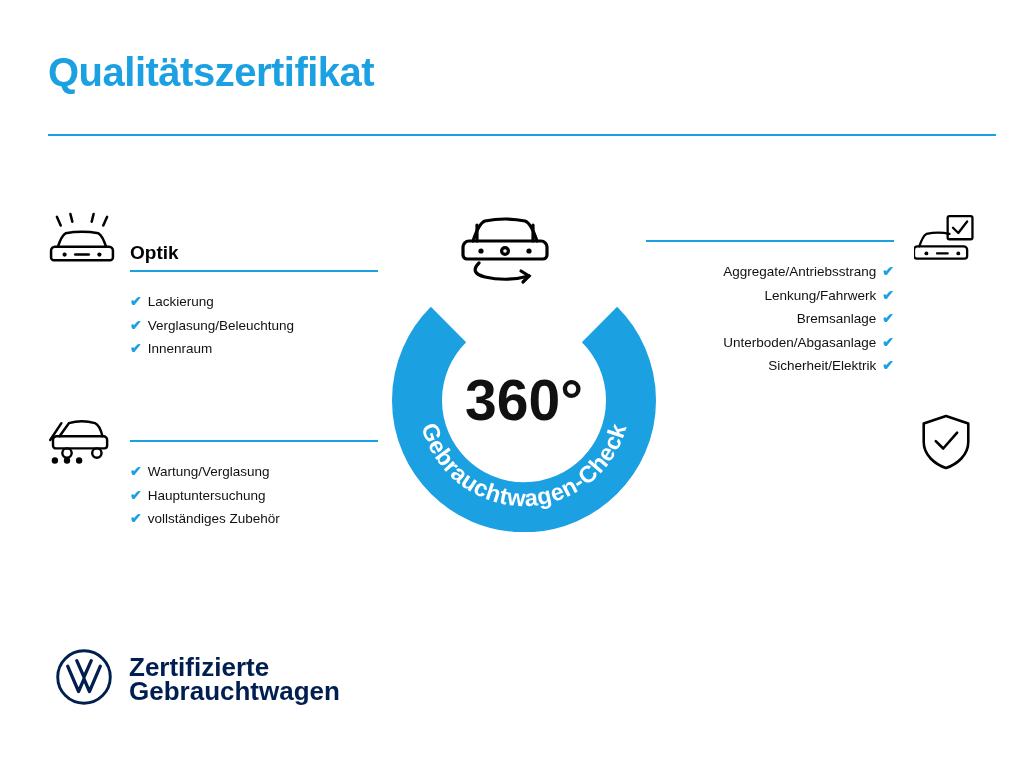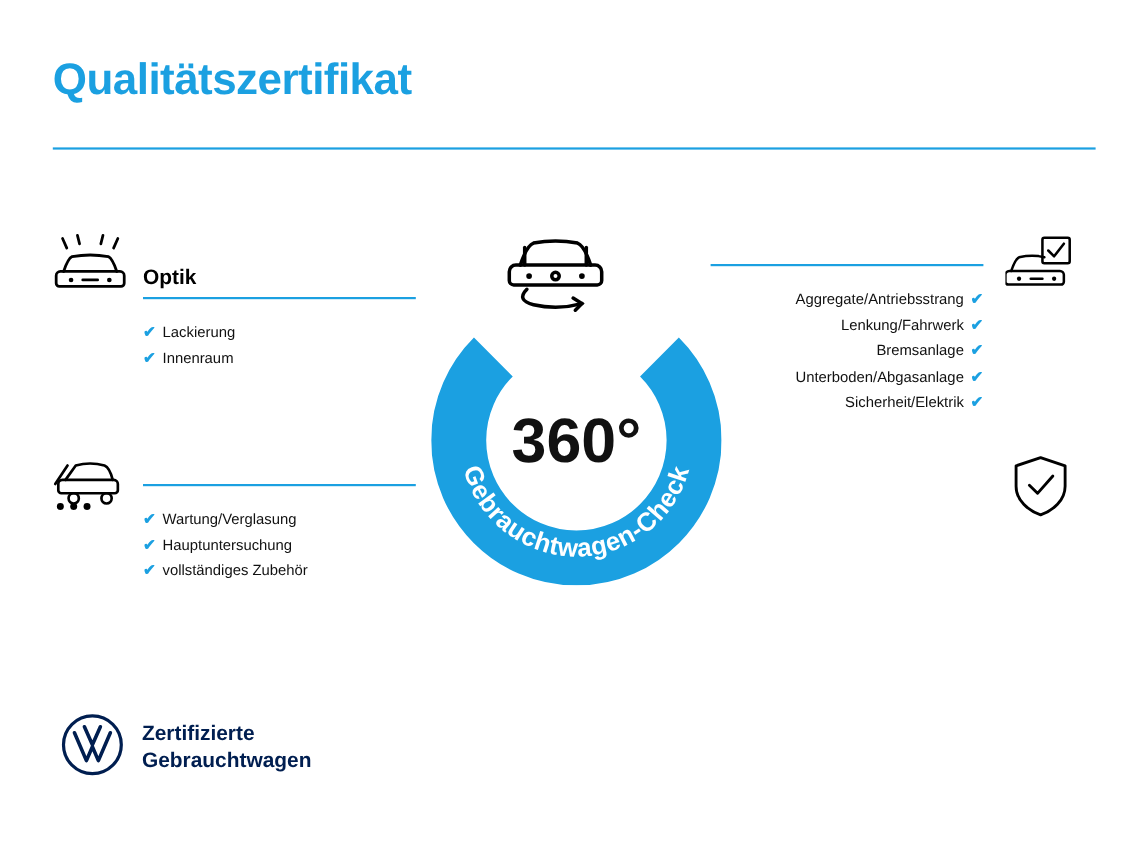--- a/index.html
+++ b/index.html
@@ -104,21 +104,21 @@
   
   .footer {
     position: absolute;
     left: 55px;
     top: 648px;
     display: flex;
     align-items: center;
     gap: 16px;
   }
   .footer-text {
-    font-size: 19px;
+    font-size: 26px;
     font-weight: bold;
     color: #001e50;
     line-height: 24px;
   }
   .footer-text span { display: block; }
 </style>
 </head>
 <body>
 
 <div class="page">
@@ -172,20 +172,21 @@
         <line x1="57" y1="14" x2="61" y2="5"></line>
       </g>
     </svg>
   </div>
 
   <div class="section left" style="top:243px;">
     <div class="sec-head">Optik</div>
     <div class="sec-rule"></div>
     <ul class="items">
       <li><span class="check">✔</span><span>Lackierung</span></li>
+      <li><span class="check">✔</span><span>Verglasung/Beleuchtung</span></li>
       <li><span class="check">✔</span><span>Innenraum</span></li>
     </ul>
   </div>
 
   <div class="icon" style="left:914px; top:214px;">
     <svg viewBox="0 0 70 60" width="62" height="54">
       <g fill="none" stroke="#000" stroke-width="2.6" stroke-linecap="round" stroke-linejoin="round">
         <path d="M6 36 q4 -12 8 -14 q14 -3 26 0"></path>
         <path d="M4 36 h52 a4 4 0 0 1 4 4 v7 a3 3 0 0 1 -3 3 h-54 a3 3 0 0 1 -3 -3 v-7 a4 4 0 0 1 4 -4 z"></path>
         <circle cx="14" cy="44" r="2.2" fill="#000" stroke="none"></circle>

